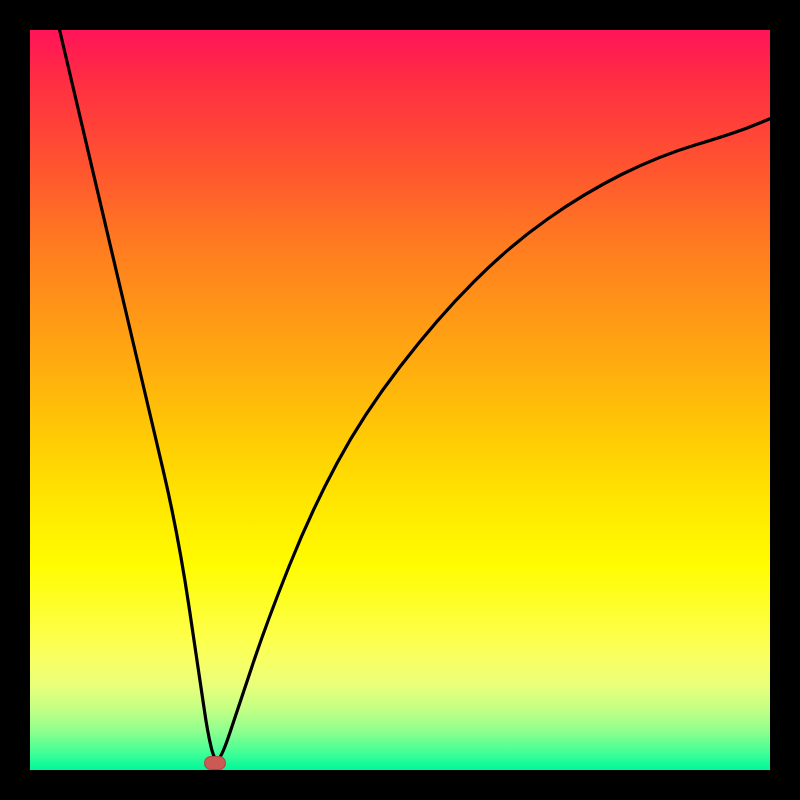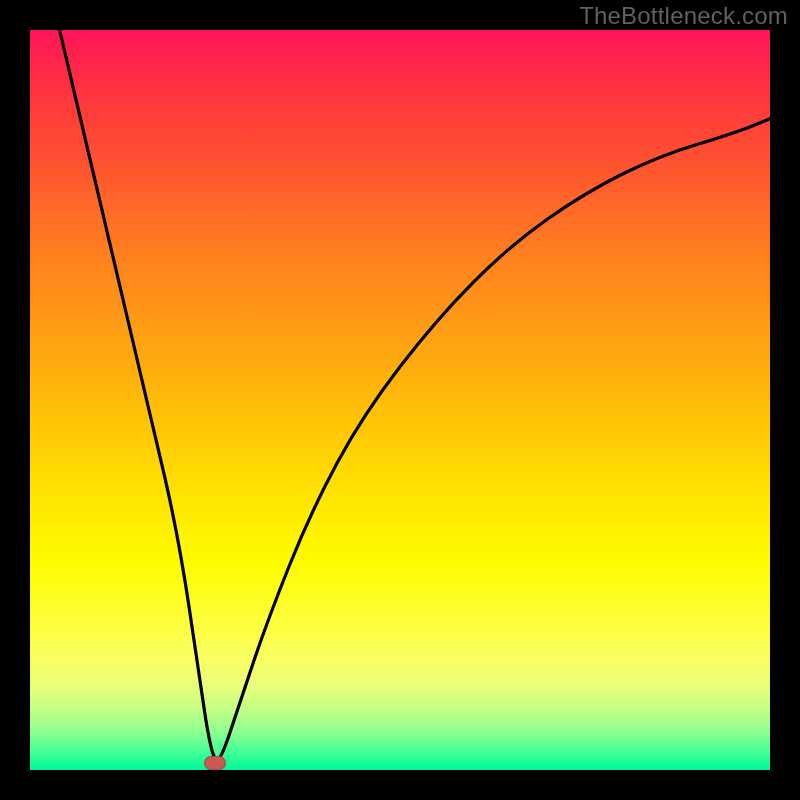--- a/index.html
+++ b/index.html
@@ -73,21 +73,20 @@
     border-radius: 7px;
     background: #cb5a55;
     box-shadow: 0 0 0 1px rgba(80,20,20,0.25) inset;
     transform: translate(-50%, -50%);
   }
 </style>
 </head>
 <body>
 
 <div class="frame">
-  <div class="watermark">TheBottleneck.com</div>
 
   <div class="plot-area">
     <div class="bg-red"></div>
     <div class="bg-bottom"></div>
 
     <svg class="curve" viewBox="0 0 740 740" preserveAspectRatio="none">
       <path id="curve-path" fill="none" stroke="#000" stroke-width="3.2" stroke-linecap="round" stroke-linejoin="round" d="M 29.6 0.0 Q 29.6 0.0 44.4 62.9 Q 59.2 125.8 74.0 188.7 Q 88.8 251.6 103.6 314.5 Q 118.4 377.4 133.2 440.3 Q 148.0 503.2 159.1 577.2 Q 170.2 651.2 173.9 677.1 Q 177.6 703.0 181.3 717.8 Q 185.0 732.6 188.7 728.9 Q 192.4 725.2 199.8 703.0 Q 207.2 680.8 222.0 636.4 Q 236.8 592.0 259.0 536.5 Q 281.2 481.0 307.1 432.9 Q 333.0 384.8 370.0 336.7 Q 407.0 288.6 444.0 251.6 Q 481.0 214.6 518.0 188.7 Q 555.0 162.8 592.0 144.3 Q 629.0 125.8 666.0 114.7 Q 703.0 103.6 721.5 96.2 T 740.0 88.8"></path>
     </svg>
 
     <div class="marker" id="marker" style="left: 185px; top: 732.6px; background: rgb(203, 90, 85);"></div>

